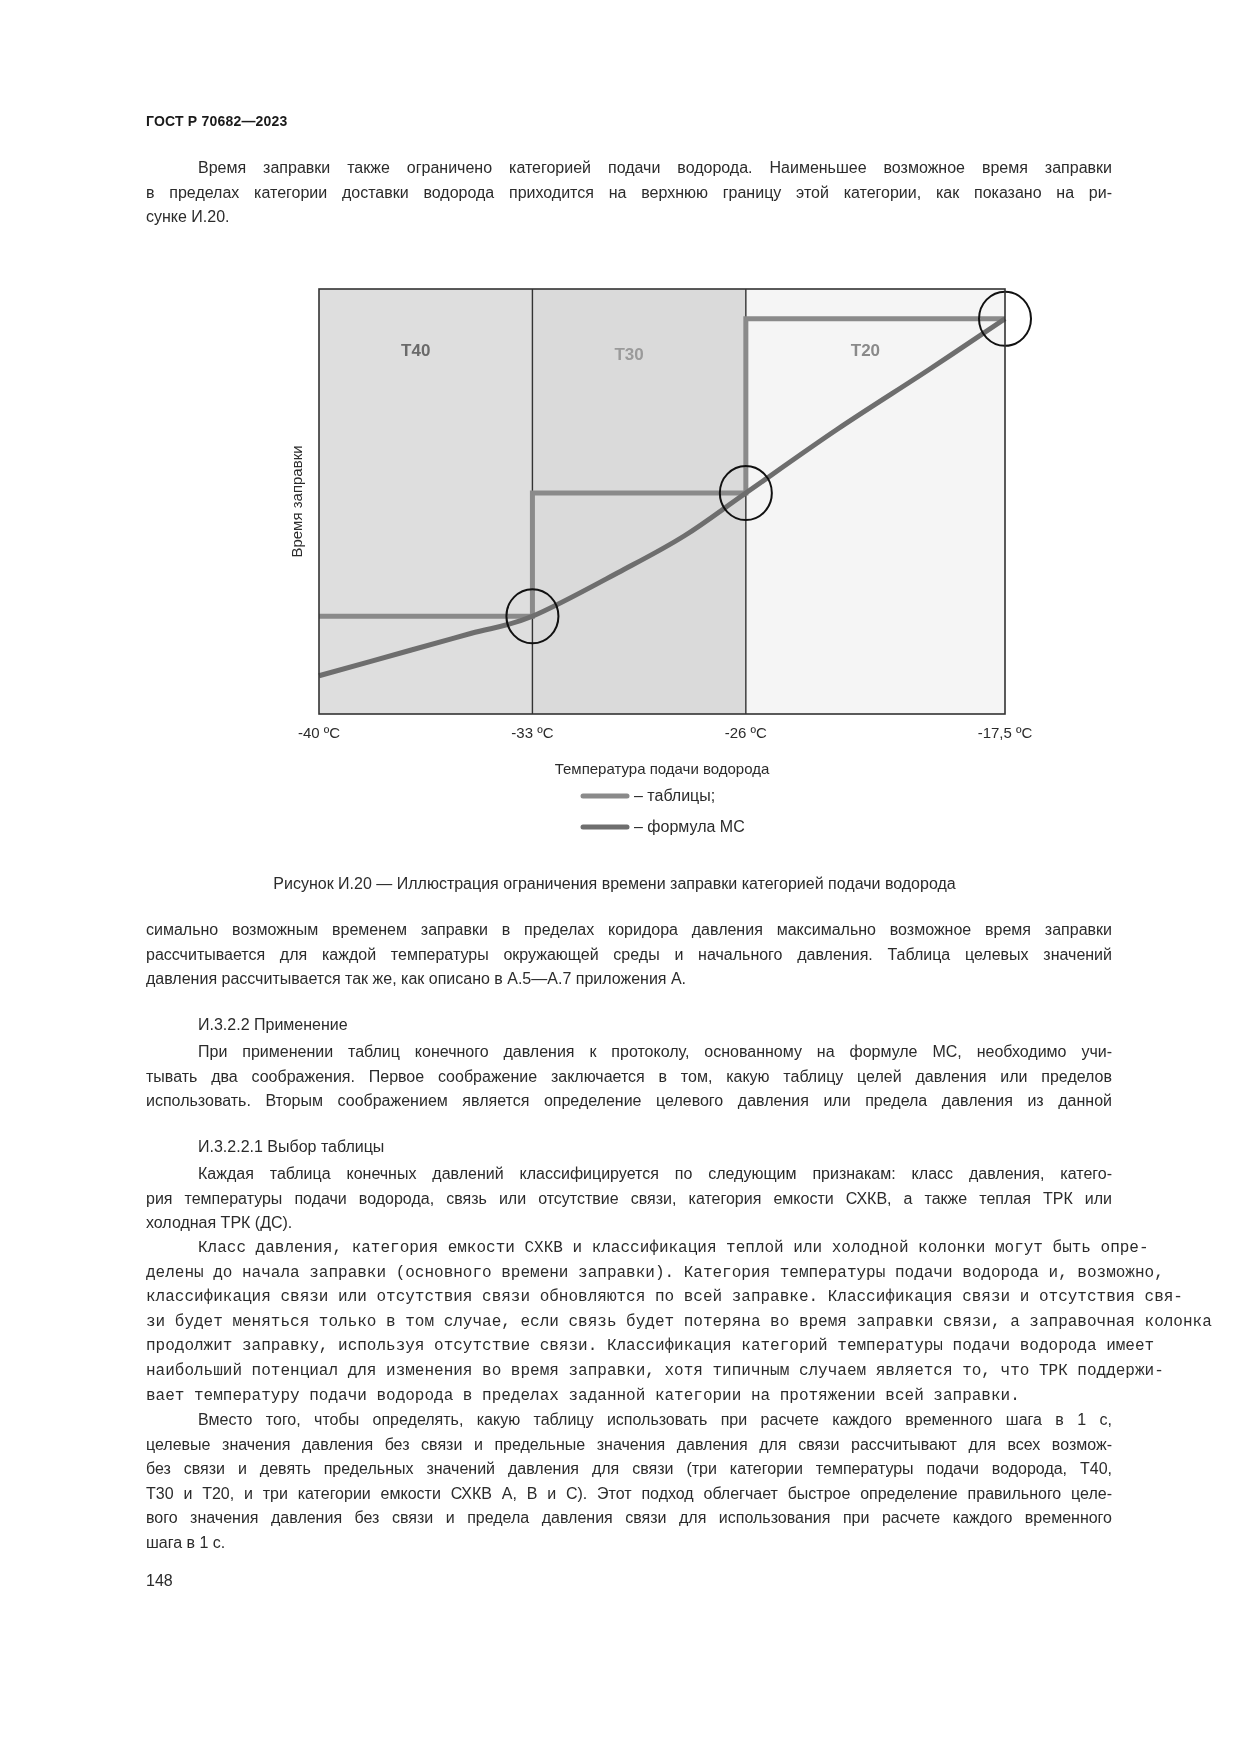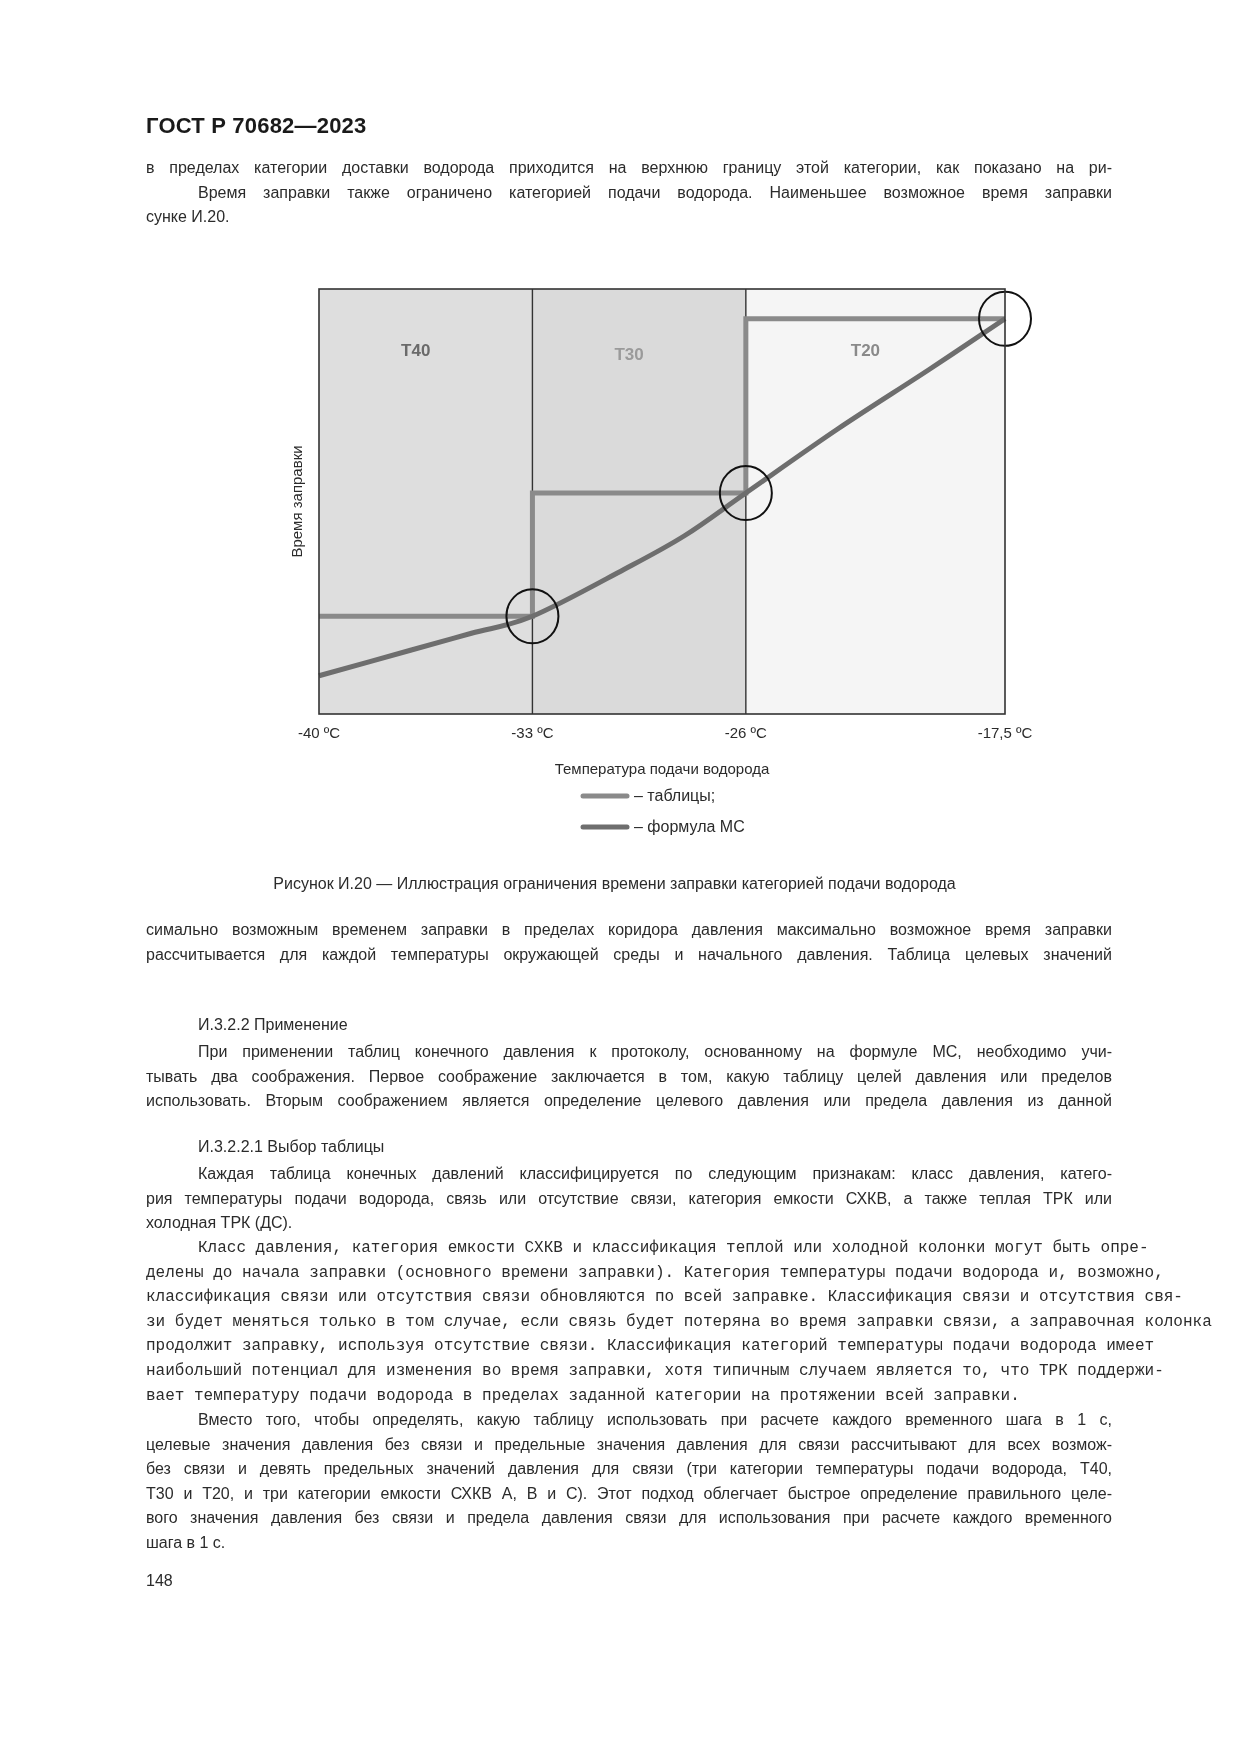--- a/index.html
+++ b/index.html
@@ -1,19 +1,19 @@
 <!DOCTYPE html>
 <html><head>
 <meta charset="utf-8">
 <style>
   html, body { margin: 0; padding: 0; background: #ffffff; }
   body { width: 1241px; height: 1754px; position: relative; overflow: hidden;
          font-family: "Liberation Sans", sans-serif; color: #2a2a2a; }
   .page-header { position: absolute; left: 146px; top: 113px; font-weight: bold;
-                 font-size: 22px; letter-spacing: 0.2px; color: #1a1a1a; }
+                 font-size: 14px; letter-spacing: 0.2px; color: #1a1a1a; }
   .para { position: absolute; left: 146px; width: 966px; font-size: 16px;
           line-height: 24.6px; text-align: justify; color: #2b2b2b; }
   .para .ln { display: block; text-align: justify; text-align-last: justify; white-space: nowrap; }
   .para .ln.last { text-align-last: left; }
   .para .ln.indent { padding-left: 52px; }
   .heading-line { position: absolute; left: 198px; font-size: 16px; color: #2b2b2b; }
   .caption { position: absolute; left: 0; width: 1229px; text-align: center; top: 875px;
              font-size: 16px; color: #2b2b2b; }
   .page-number { position: absolute; left: 146px; top: 1572px; font-size: 16px; color: #2b2b2b; }
   svg#chart { position: absolute; left: 0; top: 0; }
@@ -21,22 +21,22 @@
   .zone-label { font-family: "Liberation Sans", sans-serif; font-size: 17px; font-weight: bold; }
   .axis-title { font-family: "Liberation Sans", sans-serif; font-size: 15px; fill: #2b2b2b; }
   .legend-text { font-family: "Liberation Sans", sans-serif; font-size: 16px; fill: #2b2b2b; }
 </style>
 </head>
 <body>
 
 <div class="page-header">ГОСТ Р 70682—2023</div>
 
 <div class="para" id="intro" style="top:156px;">
+    <span class="ln indent">Время заправки также ограничено категорией подачи водорода. Наименьшее возможное время заправки</span>
     <span class="ln">в пределах категории доставки водорода приходится на верхнюю границу этой категории, как показано на ри-</span>
-    <span class="ln indent">Время заправки также ограничено категорией подачи водорода. Наименьшее возможное время заправки</span>
     <span class="ln last">сунке И.20.</span>
   </div>
 
 <svg id="chart" width="1241" height="860">
   <g id="zones">
       <rect x="319" y="289" width="213.42222222222222" height="425" fill="#dedede"></rect>
       <rect x="532.4222222222222" y="289" width="213.42222222222222" height="425" fill="#dadada"></rect>
       <rect x="745.8444444444444" y="289" width="259.15555555555557" height="425" fill="#f5f5f5"></rect>
     </g>
   <g id="dividers">
@@ -72,20 +72,21 @@
       <line x1="583" y1="827" x2="627" y2="827" stroke="#6e6e6e" stroke-width="5" stroke-linecap="round"></line>
       <text x="634" y="832" class="legend-text">– формула МС</text>
     </g>
 </svg>
 
 <div class="caption">Рисунок И.20 — Иллюстрация ограничения времени заправки категорией подачи водорода</div>
 
 <div class="para" id="p1" style="top:918px;">
     <span class="ln">симально возможным временем заправки в пределах коридора давления максимально возможное время заправки</span>
     <span class="ln">рассчитывается для каждой температуры окружающей среды и начального давления. Таблица целевых значений</span>
+    <span class="ln last">давления рассчитывается так же, как описано в А.5—А.7 приложения А.</span>
   </div>
 <div class="heading-line" style="top:1016px;">И.3.2.2  Применение</div>
 <div class="para" id="p2" style="top:1040px;">
     <span class="ln indent">При применении таблиц конечного давления к протоколу, основанному на формуле МС, необходимо учи-</span>
     <span class="ln">тывать два соображения. Первое соображение заключается в том, какую таблицу целей давления или пределов</span>
     <span class="ln">использовать. Вторым соображением является определение целевого давления или предела давления из данной</span>
   </div>
 <div class="heading-line" style="top:1138px;">И.3.2.2.1  Выбор таблицы</div>
 <div class="para" id="p3" style="top:1162px;">
     <span class="ln indent">Каждая таблица конечных давлений классифицируется по следующим признакам: класс давления, катего-</span>

